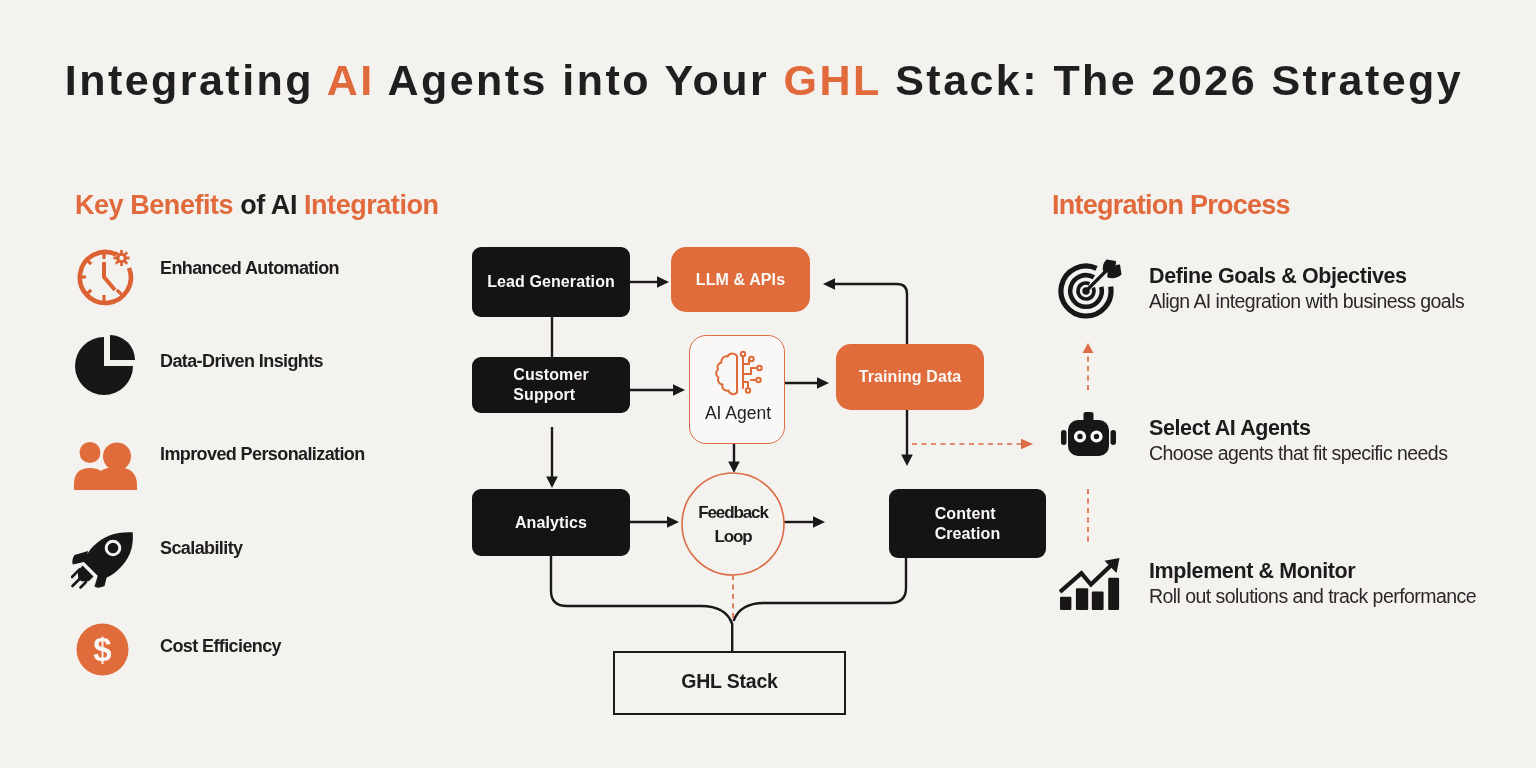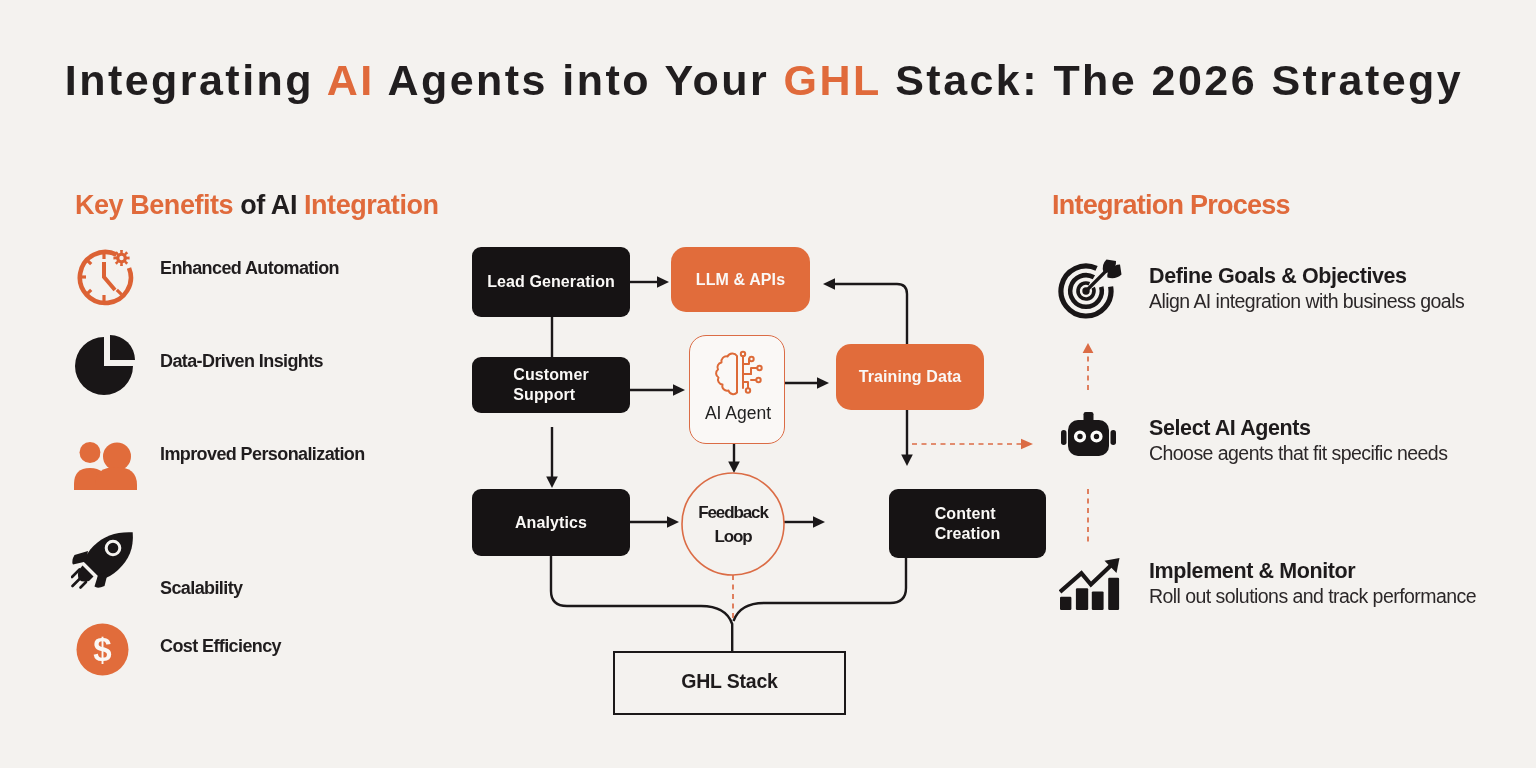--- a/index.html
+++ b/index.html
@@ -20,21 +20,21 @@
 
 <div class="abs" style="left:-4px;width:1536px;top:57px;text-align:center;font-weight:bold;font-size:43px;letter-spacing:2.45px;line-height:46px;"><span class="blk">Integrating </span><span class="org">AI</span><span class="blk"> Agents into Your </span><span class="org">GHL</span><span class="blk"> Stack: The 2026 Strategy</span></div>
 
 <div class="abs" style="left:75px;top:190px;font-weight:bold;font-size:27px;letter-spacing:-.45px;"><span class="org">Key Benefits</span><span class="blk"> of AI </span><span class="org">Integration</span></div>
 
 <div class="abs" style="left:1052px;top:190px;font-weight:bold;font-size:27px;letter-spacing:-.75px;"><span class="org">Integration Process</span></div>
 
 <div class="abs itxt" style="left:160px;top:257.5px;">Enhanced Automation</div>
 <div class="abs itxt" style="left:160px;top:350.5px;">Data-Driven Insights</div>
 <div class="abs itxt" style="left:160px;top:444px;">Improved Personalization</div>
-<div class="abs itxt" style="left:160px;top:537.5px;margin-top:40px;">Scalability</div>
+<div class="abs itxt" style="left:160px;top:537.5px;">Scalability</div>
 <div class="abs itxt" style="left:160px;top:635.5px;">Cost Efficiency</div>
 
 <div class="abs" style="left:1149px;top:263.5px;width:360px;">
   <div class="rtitle">Define Goals &amp; Objectives</div>
   <div class="rsub" style="margin-top:1px;">Align AI integration with business goals</div>
 </div>
 <div class="abs" style="left:1149px;top:415.5px;width:360px;">
   <div class="rtitle">Select AI Agents</div>
   <div class="rsub" style="margin-top:1px;">Choose agents that fit specific needs</div>
 </div>

